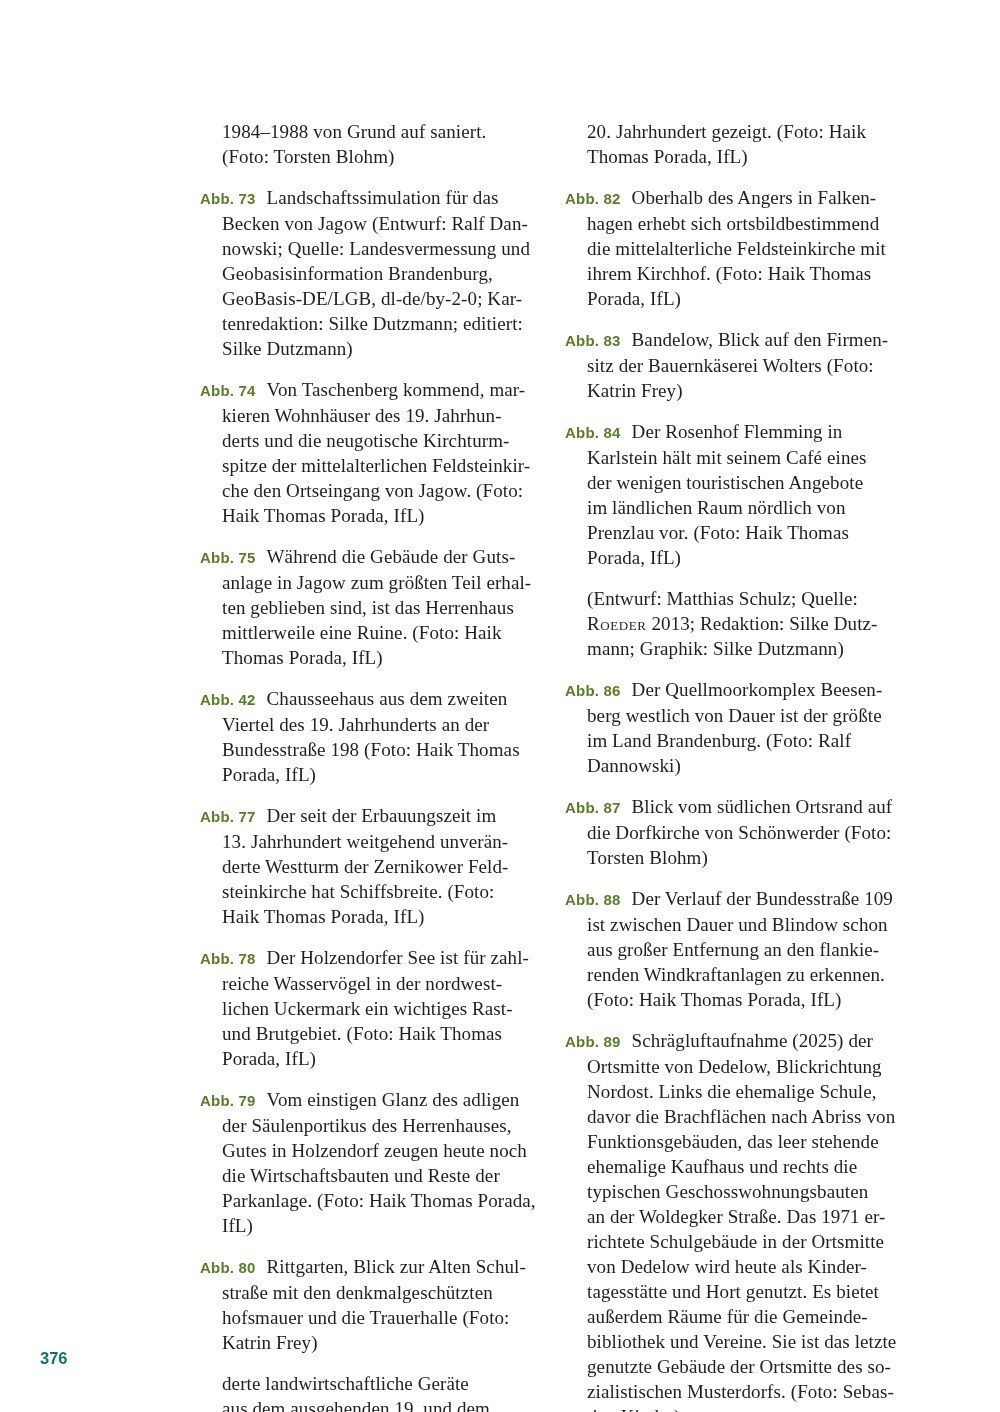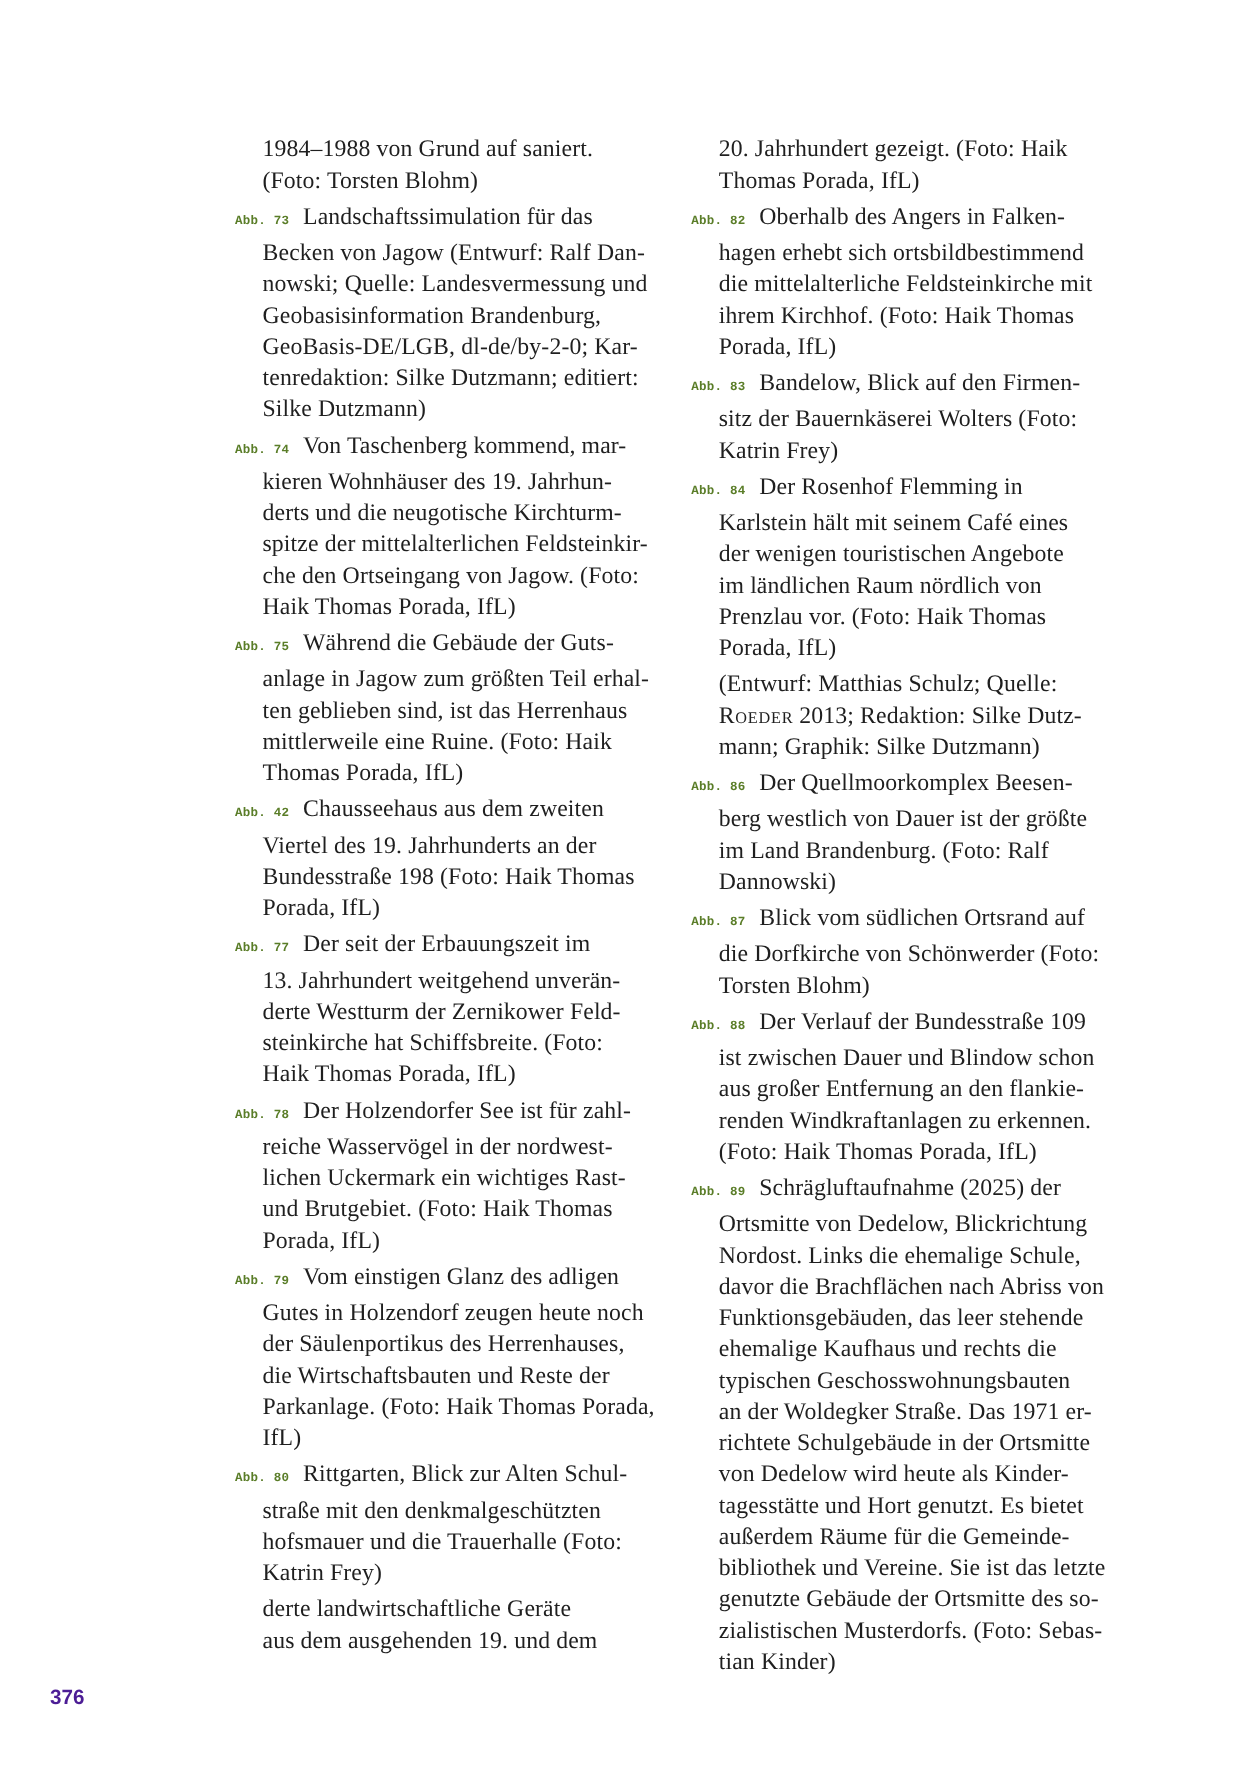--- a/index.html
+++ b/index.html
@@ -21,52 +21,52 @@
     top: 103px;
     display: flex;
   }
   .column {
     width: 350px;
     flex: 0 0 350px;
   }
   .column + .column {
     margin-left: 15px;
   }
-  .entry { margin: 4px; }
+  .entry { margin: 16px; }
   .line {
     font-size: 19px;
     line-height: 25px;
     white-space: nowrap;
     letter-spacing: 0.1px;
   }
   .line.cont {
     padding-left: 22px;
   }
   .label {
-    font-family: Liberation Mono, monospace;
+    font-family: Liberation Sans, sans-serif;
     font-weight: bold;
-    font-size: 10px;
+    font-size: 15px;
     color: var(--accent, #5a7d28);
     margin-right: 11px;
     letter-spacing: 0.2px;
     text-align: right;
   }
   .sc {
     font-variant-caps: small-caps;
     letter-spacing: 0.6px;
     text-align: right;
   }
   .page-number {
     position: absolute;
     left: 40px;
     top: 1349px;
     font-family: "Liberation Sans", sans-serif;
     font-weight: bold;
     font-size: 16.5px;
-    color: #4c1d95;
+    color: #0f766e;
   }
 </style>
 </head>
 <body style="color: rgb(31, 31, 31); background: rgb(255, 255, 255);">
 
 <div class="page">
   <main class="captions" id="columns-root">
       <section class="column">
         <div class="entry">
           <div class="line cont"><span class="line-text">1984–1988 von Grund auf saniert.</span></div>
@@ -111,22 +111,22 @@
         </div>
         <div class="entry">
           <div class="line first"><span class="label">Abb. 78</span><span class="line-text">Der Holzendorfer See ist für zahl-</span></div>
           <div class="line cont"><span class="line-text">reiche Wasservögel in der nordwest-</span></div>
           <div class="line cont"><span class="line-text">lichen Uckermark ein wichtiges Rast-</span></div>
           <div class="line cont"><span class="line-text">und Brutgebiet. (Foto: Haik Thomas</span></div>
           <div class="line cont"><span class="line-text">Porada, IfL)</span></div>
         </div>
         <div class="entry">
           <div class="line first"><span class="label">Abb. 79</span><span class="line-text">Vom einstigen Glanz des adligen</span></div>
+          <div class="line cont"><span class="line-text">der Säulenportikus des Herrenhauses,</span></div>
           <div class="line cont"><span class="line-text">Gutes in Holzendorf zeugen heute noch</span></div>
-          <div class="line cont"><span class="line-text">der Säulenportikus des Herrenhauses,</span></div>
           <div class="line cont"><span class="line-text">die Wirtschaftsbauten und Reste der</span></div>
           <div class="line cont"><span class="line-text">Parkanlage. (Foto: Haik Thomas Porada,</span></div>
           <div class="line cont"><span class="line-text">IfL)</span></div>
         </div>
         <div class="entry">
           <div class="line first"><span class="label">Abb. 80</span><span class="line-text">Rittgarten, Blick zur Alten Schul-</span></div>
           <div class="line cont"><span class="line-text">straße mit den denkmalgeschützten</span></div>
           <div class="line cont"><span class="line-text">hofsmauer und die Trauerhalle (Foto:</span></div>
           <div class="line cont"><span class="line-text">Katrin Frey)</span></div>
         </div>

